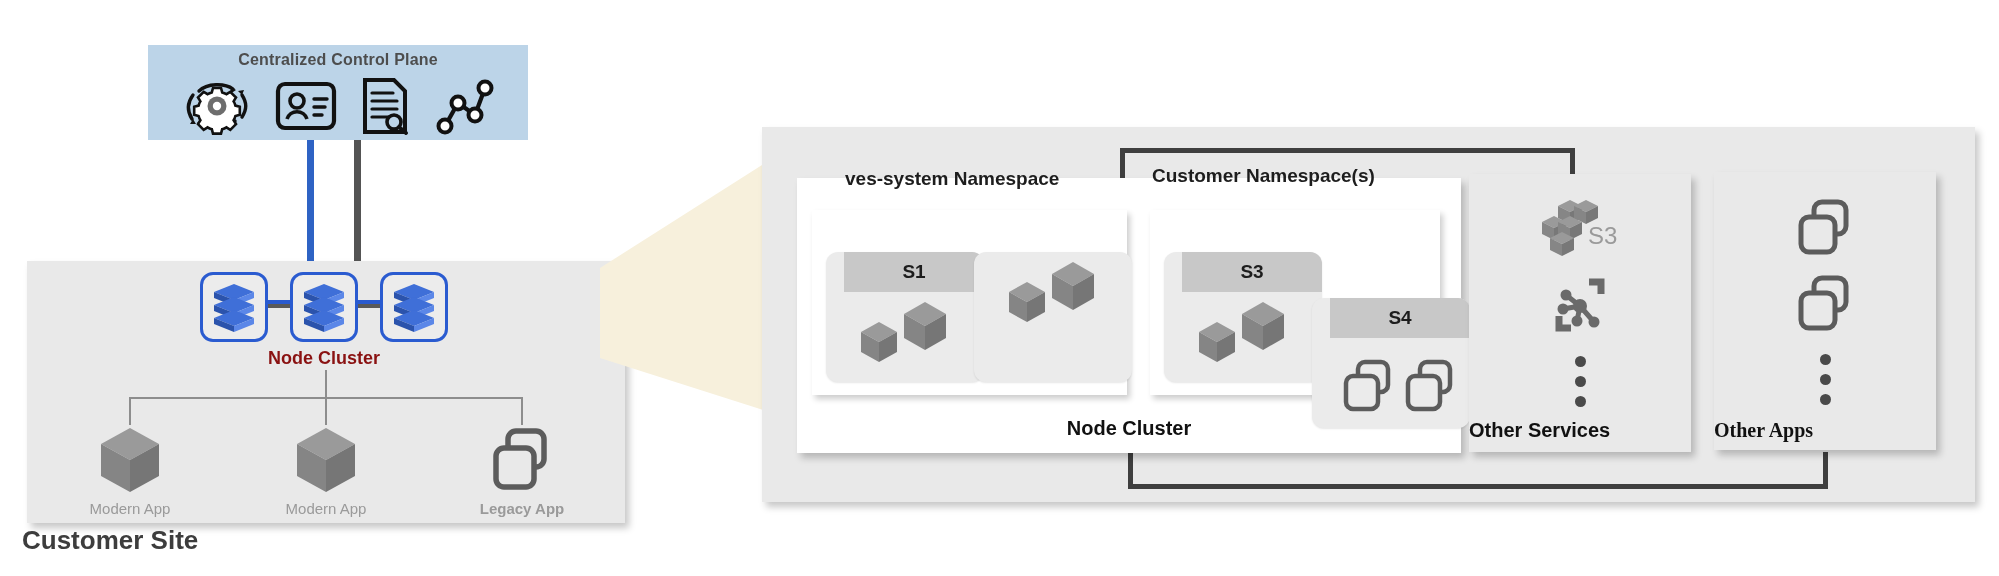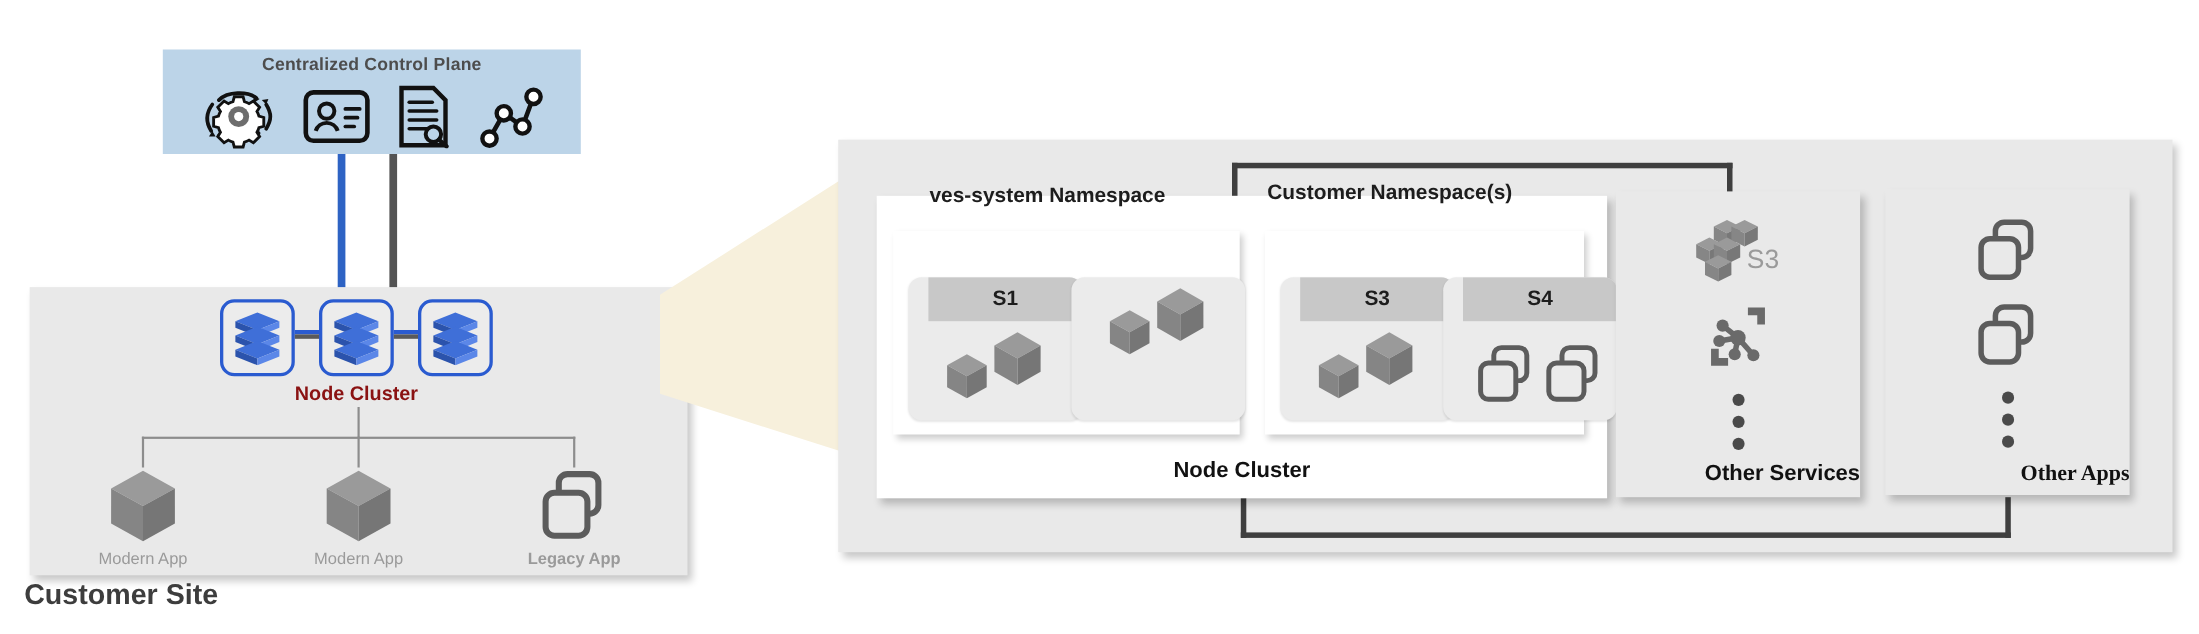--- a/index.html
+++ b/index.html
@@ -130,41 +130,41 @@
     display:flex;align-items:center;justify-content:center;
     font-size:19px;font-weight:bold;color:#1d1d1d;
   }
   .svc-body{
     height:90px;position:relative;
   }
   .svc-body svg{position:absolute;}
   #svc-s1{left:826px;}
   #svc-s2{left:974px;}
   #svc-s3{left:1164px;}
-  #svc-s4{left:1312px;}
+  #svc-s4{left:1312px;margin-top:46px;}
 
   #node-cluster-label-right{
     position:absolute;left:797px;top:417px;width:664px;text-align:center;
     font-size:20px;font-weight:bold;color:#111111;
   }
 
   
   #other-services-panel{left:1469px;top:174px;width:222px;height:278px;}
   #other-apps-panel{left:1714px;top:172px;width:222px;height:278px;}
   .side-col{
     position:absolute;width:222px;
     display:flex;flex-direction:column;align-items:center;
   }
   #other-services-col{left:1469px;top:196px;}
   #other-apps-col{left:1714px;top:196px;}
   .side-col .icon-slot{margin-bottom:10px;}
   .dots{display:flex;flex-direction:column;gap:9px;align-items:center;margin-top:6px;}
   .dots span{width:11px;height:11px;border-radius:50%;background:#4a4a4a;display:block;}
   .side-caption{
-    position:absolute;width:222px;text-align:right;
+    position:absolute;width:222px;text-align:left;
     font-size:20px;font-weight:bold;color:#111111;
   }
   #other-services-caption{left:1469px;top:419px;}
   #other-apps-caption{left:1714px;top:419px;font-family:Liberation Serif, serif;}
 </style>
 </head>
 <body>
 
 <div class="stage">
 

